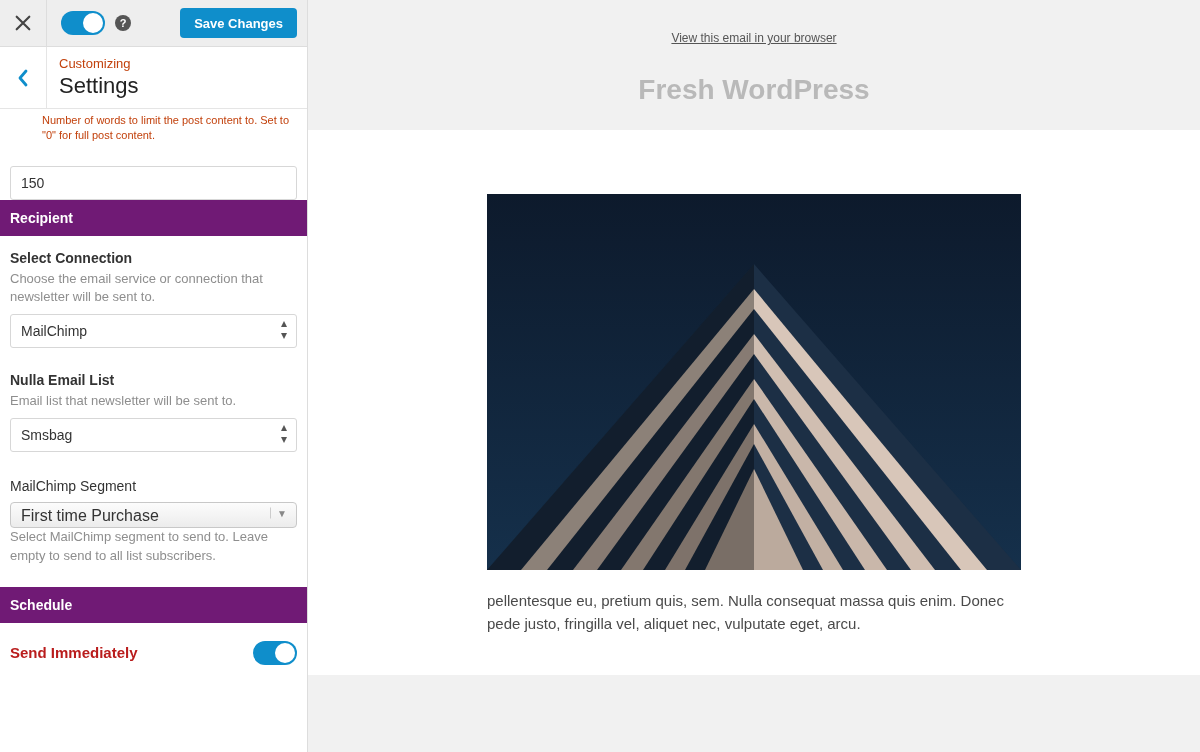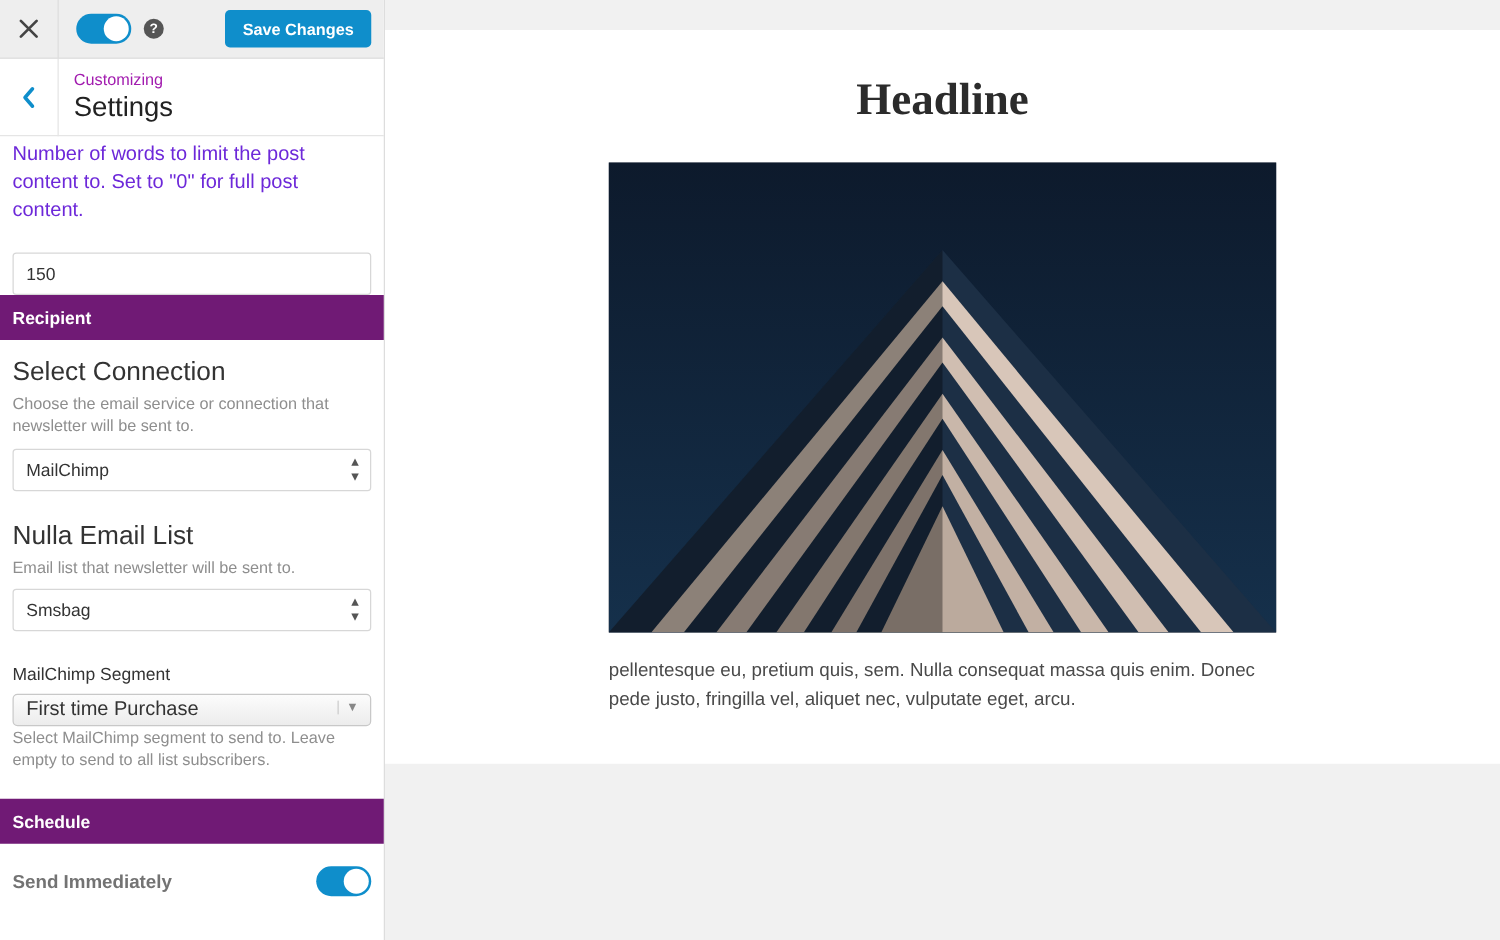--- a/index.html
+++ b/index.html
@@ -12,45 +12,45 @@
   .close-box svg { width:18px; height:18px; }
   .toggle { width:44px; height:24px; border-radius:12px; background:#0f8ecb; position:relative; margin-left:14px; cursor:pointer; }
   .toggle .knob { position:absolute; top:2px; right:2px; width:20px; height:20px; border-radius:50%; background:#fff; }
   .help-ic { width:16px; height:16px; border-radius:50%; background:#555; color:#fff; font-size:11px; font-weight:700; display:flex; align-items:center; justify-content:center; margin-left:10px; cursor:pointer; }
   .save-btn { margin-left:auto; margin-right:10px; background:#0f8ecb; color:#fff; border:none; border-radius:4px; height:30px; padding:0 14px; font-size:13px; font-weight:600; cursor:pointer; }
 
   .panel-title-row { display:flex; align-items:center; height:62px; border-bottom:1px solid #e5e5e5; }
   .back-box { width:47px; height:62px; display:flex; align-items:center; justify-content:center; border-right:1px solid #e5e5e5; cursor:pointer; }
   .back-box svg { width:12px; height:18px; }
   .titles { padding-left:12px; }
-  .crumb { font-size:13px; color:#a21caf; }
+  .crumb { font-size:13px; color:#c2410c; }
   .page-title { font-size:22px; font-weight:300; color:#222; margin-top:2px; }
 
   .panel-body { padding:0; }
-  .desc { font-size:16px; color:#6d28d9; line-height:1.4; }
+  .desc { font-size:11px; color:#c2410c; line-height:1.4;margin-left:32px; }
   .sect-pad { padding:6px 10px 14px 10px; }
 
   .text-input, .select { width:calc(100% - 20px); margin:8px 10px 0 10px; height:34px; border:1px solid #d7d7d7; border-radius:3px; background:#fff; font-size:14px; padding:0 10px; color:#333; }
   .select-wrap { position:relative; }
   .select-caret { position:absolute; right:20px; top:50%; transform:translateY(-40%); pointer-events:none; color:#555; font-size:12px; line-height:1; }
   .select { appearance:none; -webkit-appearance:none; padding-right:26px; }
 
   .blue-band { background:#701a75; color:#fff; font-weight:700; font-size:14px; padding:10px 10px; }
 
-  .field-label { font-size:21px; font-weight:400; color:#333; margin:14px 10px 4px 10px; }
+  .field-label { font-size:14px; font-weight:700; color:#333; margin:14px 10px 4px 10px; }
   .field-help { font-size:13px; color:#8e8e8e; margin:0 10px; line-height:1.4; }
 
   .field-label-sm { font-size:14px; font-weight:400; color:#333; margin:16px 10px 4px 10px; }
 
   .combo { width:calc(100% - 20px); margin:4px 10px 0 10px; height:26px; border:1px solid #c8c8c8; border-radius:4px; background:linear-gradient(#fcfcfc,#ececec); font-size:16px; padding:0 24px 0 10px; color:#333; position:relative; appearance:none; }
   .combo-wrap { position:relative; }
   .combo-caret { position:absolute; right:20px; top:50%; transform:translateY(-50%); color:#888; font-size:10px; border-left:1px solid #ccc; padding-left:6px; pointer-events:none; }
 
   .row-toggle { display:flex; align-items:center; justify-content:space-between; padding:18px 10px 0 10px; }
-  .row-toggle .lbl { font-size:15px; font-weight:600; color:#737373; }
+  .row-toggle .lbl { font-size:15px; font-weight:600; color:#b91c1c; }
 
   
   .preview { position:absolute; left:308px; top:0; right:0; bottom:0; background:#f1f1f1; overflow:hidden; }
   .preview-inner { width:100%; height:100%; overflow:auto; }
   .email-head { text-align:center; padding-top:28px; }
   .view-link { font-size:12px; color:#555; text-decoration:underline; cursor:pointer; display:inline-block; }
   .brand { font-size:28px; font-weight:700; color:#b9b9b9; margin-top:28px; }
   .email-card { background:#fff; margin:24px auto 0 auto; width:100%; padding:34px 0 40px 0; }
   .headline { text-align:center; font-family: Georgia, 'Times New Roman', serif; font-size:36px; font-weight:700; color:#2b2b2b; }
   .hero { display:block; margin:30px auto 0 auto; width:534px; height:376px; background:#0e1a2b; position:relative; overflow:hidden; }
@@ -134,23 +134,26 @@
       <div class="toggle" style="margin-left:0;">
         <div class="knob"></div>
       </div>
     </div>
 
   </div>
 </div>
 
 <div class="preview">
   <div class="preview-inner">
+    <div class="email-head">
+      <span class="view-link">View this email in your browser</span>
+      <div class="brand">Fresh WordPress</div>
+    </div>
 
     <div class="email-card">
-      <div class="headline">Headline</div>
 
       <div class="hero">
         <svg viewBox="0 0 534 376" preserveAspectRatio="xMidYMid slice">
           <rect width="534" height="376" fill="#10243a"></rect>
 
           <rect width="534" height="376" fill="url(#g)"></rect>
           <defs>
             <linearGradient id="g" x1="0" y1="0" x2="0" y2="1">
               <stop offset="0" stop-color="#0d1a2c"></stop>
               <stop offset="1" stop-color="#15304b"></stop>

